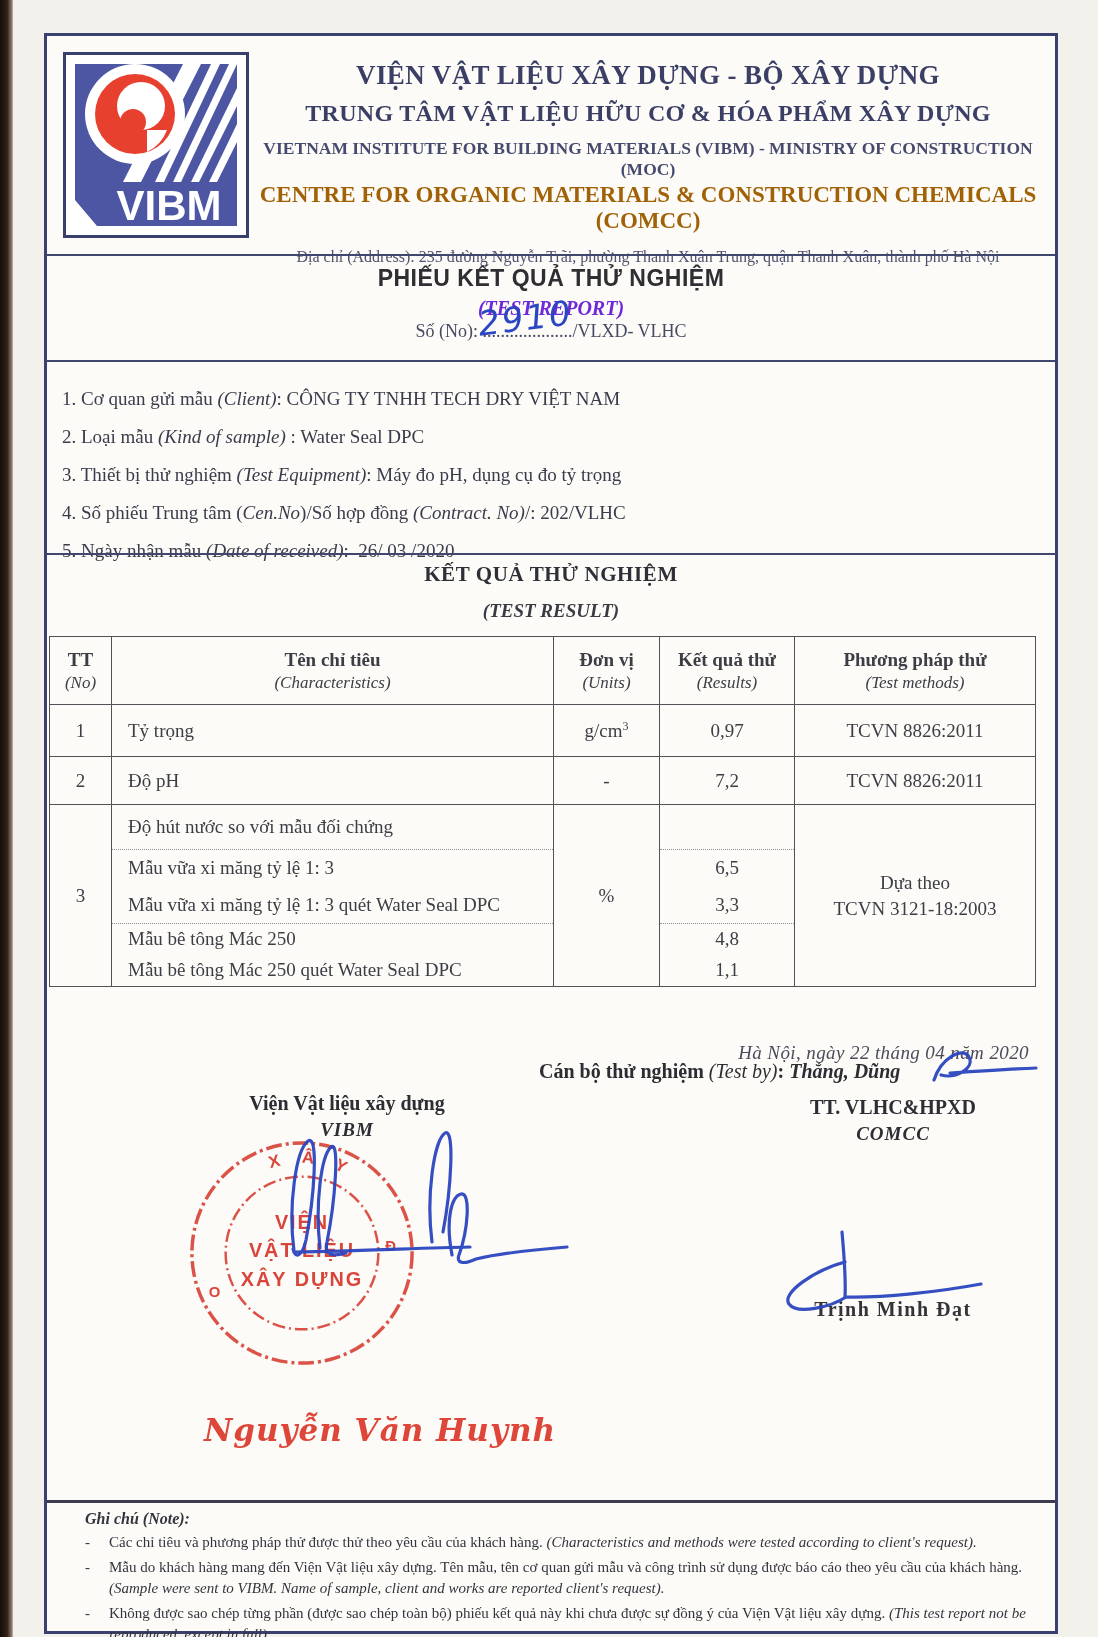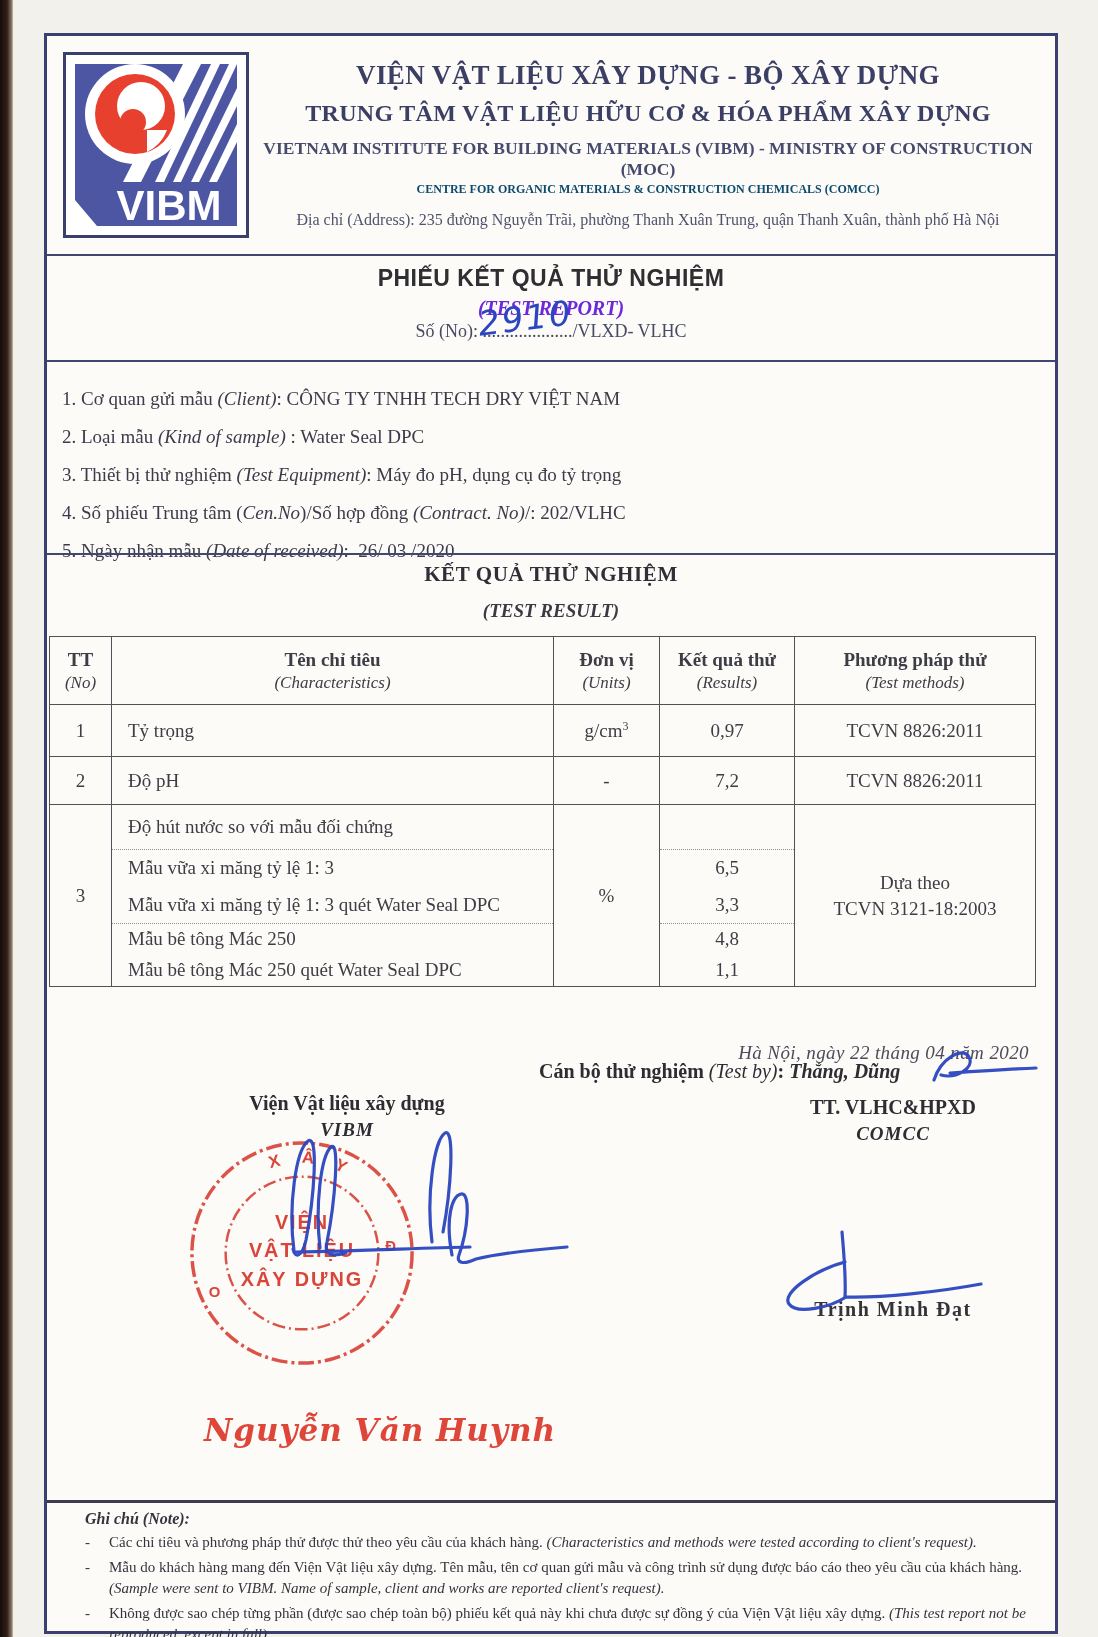--- a/index.html
+++ b/index.html
@@ -13,21 +13,21 @@
   .page{position:absolute;left:44px;top:33px;width:1014px;height:1601px;
     background:#fcfbf7;border:3px solid #3a4070;box-sizing:border-box;}
 
   
   .header{position:absolute;left:16px;top:16px;right:8px;height:198px;display:flex;}
   .logo{width:186px;height:186px;flex:none;}
   .org{flex:1;text-align:center;padding-top:8px;}
   .org-vi1{font-size:27px;font-weight:bold;color:#3b3f66;letter-spacing:.4px;}
   .org-vi2{font-size:24px;font-weight:bold;color:#3b3f66;margin-top:9px;letter-spacing:.3px;}
   .org-en1{font-size:17.5px;font-weight:bold;color:#464a6e;margin-top:11px;}
-  .org-en2{font-size:12px;font-weight:bold;color:#0c4a6e;margin-top:2px;}
+  .org-en2{font-size:23px;font-weight:bold;color:#a16207;margin-top:2px;}
   .org-addr{font-size:16px;color:#50536f;margin-top:14px;}
   .org-tel{font-size:16px;color:#50536f;margin-top:2px;}
   .org-tel .web{color:#8f97c6;}
 
   .hline{position:absolute;left:0;right:0;border-top:2px solid #41476f;}
   .hr1{top:218px;} .hr2{top:324px;} .hr3{top:517px;}
   .hr-notes{top:1464px;border-top:3px solid #3c3c4e;}
 
   
   .title-block{position:absolute;left:0;right:0;top:229px;text-align:center;}

